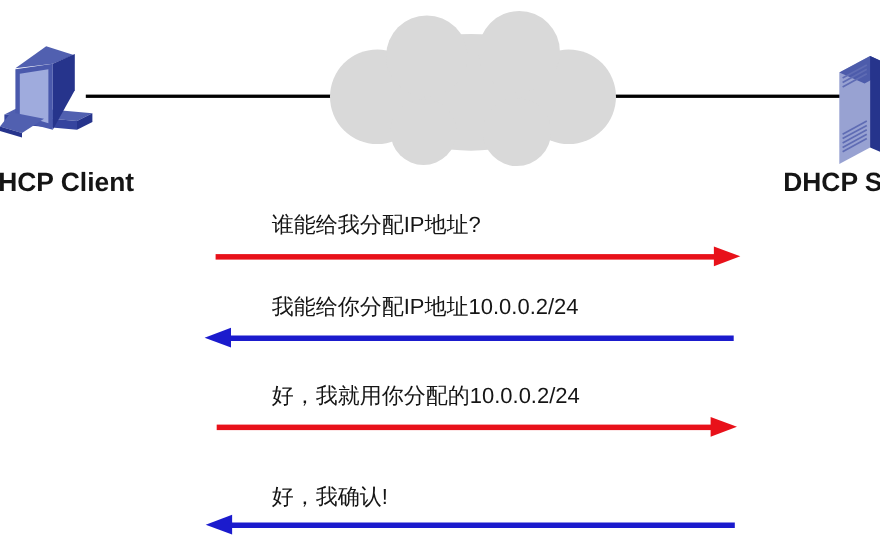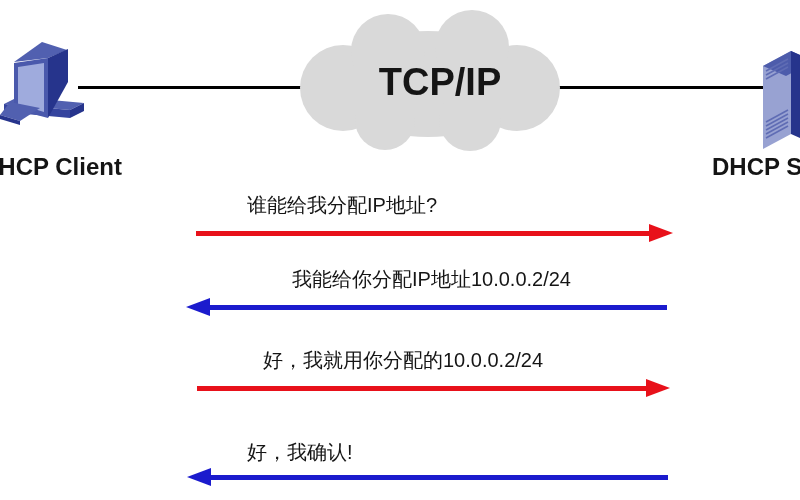--- a/index.html
+++ b/index.html
@@ -41,21 +41,20 @@
     <g fill="#d9d9d9">
       <ellipse cx="132" cy="79" rx="96" ry="53"></ellipse>
       <circle cx="47" cy="83" r="43"></circle>
       <circle cx="221" cy="83" r="43"></circle>
       <circle cx="92" cy="46" r="37"></circle>
       <circle cx="176" cy="42" r="37"></circle>
       <circle cx="89" cy="115" r="30"></circle>
       <circle cx="174" cy="115" r="31"></circle>
     </g>
   </svg>
-  <div class="cloud-label">TCP/IP</div>
 
   <svg class="abs" style="left:0px;top:36px;" width="108" height="90" viewBox="0 0 108 90">
 
     <polygon points="4,68 18,61 84,67 70,74" fill="#5160b0"></polygon>
     <polygon points="4,68 70,74 70,82 4,76" fill="#35449e"></polygon>
     <polygon points="70,74 84,67 84,75 70,82" fill="#26348c"></polygon>
 
     <polygon points="14,26 42,6 67,14 48,22" fill="#5160b0"></polygon>
     <polygon points="48,22 68,13 68,46 48,82" fill="#26348c"></polygon>
     <polygon points="14,27 48,22 48,82 14,73" fill="#4a59ac"></polygon>
@@ -83,27 +82,27 @@
   </svg>
   <div class="node-label" style="left:712px;top:153px;">DHCP Server</div>
 
   <div>
     <div class="msg-text" style="top:189px;">谁能给我分配IP地址?</div>
     <div class="msg-line red" style="left:196px;top:231px;width:454px;"></div>
     <div class="head right red" style="left:649px;top:224px;"></div>
   </div>
 
   <div>
-    <div class="msg-text" style="top:263px;margin-left:45px;">我能给你分配IP地址10.0.0.2/24</div>
+    <div class="msg-text" style="top:263px;">我能给你分配IP地址10.0.0.2/24</div>
     <div class="msg-line blue" style="left:209px;top:305px;width:458px;"></div>
     <div class="head left blue" style="left:186px;top:298px;"></div>
   </div>
 
   <div>
-    <div class="msg-text" style="top:344px;margin-left:16px;">好，我就用你分配的10.0.0.2/24</div>
+    <div class="msg-text" style="top:344px;">好，我就用你分配的10.0.0.2/24</div>
     <div class="msg-line red" style="left:197px;top:386px;width:450px;"></div>
     <div class="head right red" style="left:646px;top:379px;"></div>
   </div>
 
   <div>
     <div class="msg-text" style="top:436px;">好，我确认!</div>
     <div class="msg-line blue" style="left:210px;top:475px;width:458px;"></div>
     <div class="head left blue" style="left:187px;top:468px;"></div>
   </div>
 

